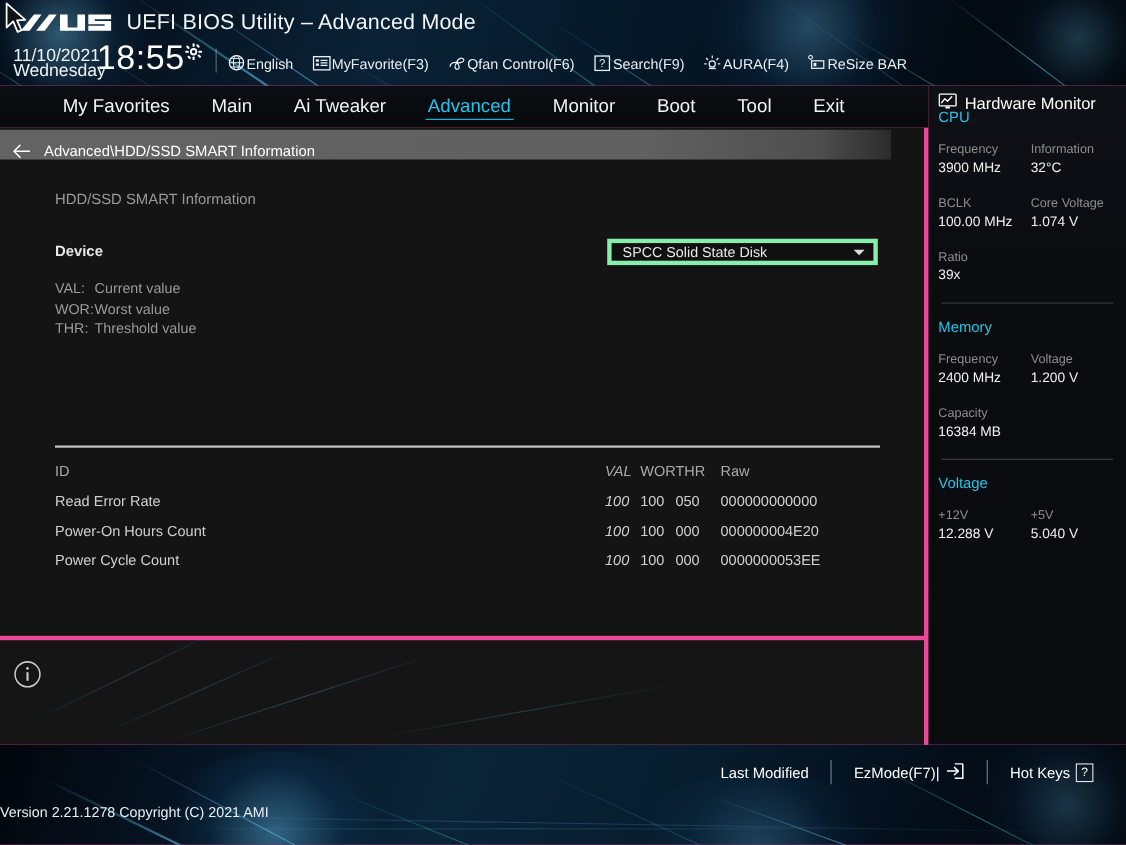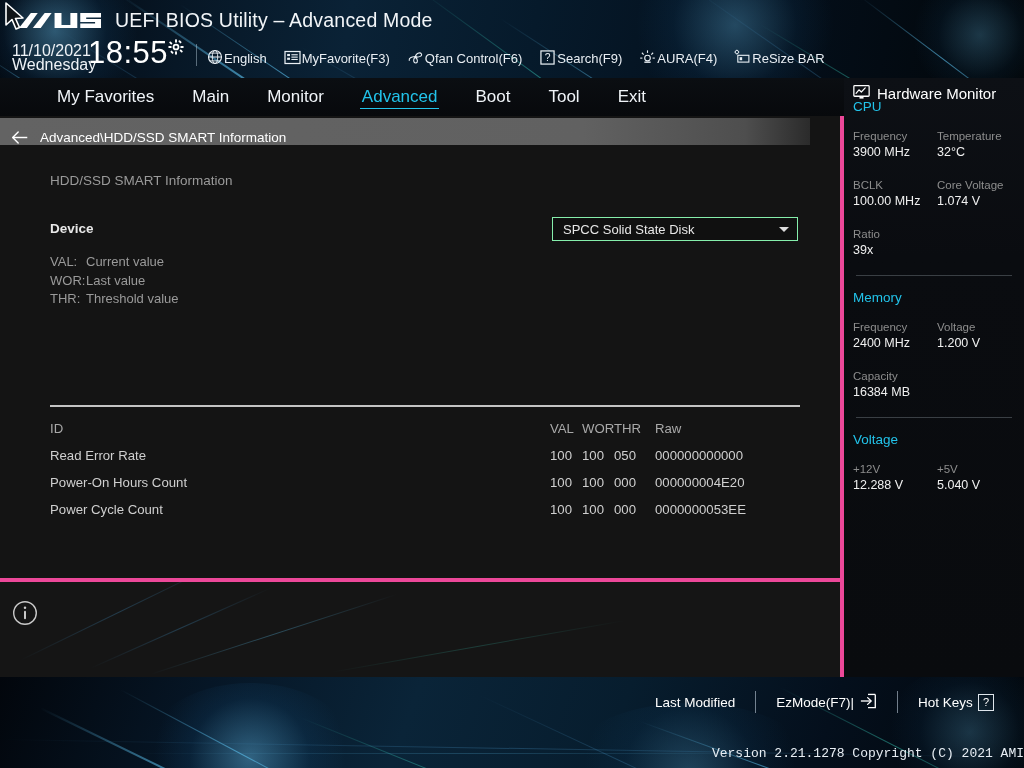--- a/index.html
+++ b/index.html
@@ -55,35 +55,35 @@
   .crumbbar { position: absolute; left: 0; top: 2px; width: 810px; height: 27px;
               background: linear-gradient(90deg, #636363 0%, #616161 72%, #4e4e4e 92%, #2b2b2b 100%);
               display: flex; align-items: flex-end; }
   .crumb-back { width: 40px; display: flex; align-items: center; justify-content: center; }
   .crumb-text { font-size: 13.5px; color: #ffffff; white-space: nowrap; }
 
   .page-label { position: absolute; left: 50px; top: 57px; font-size: 13.5px; color: #9a9a9a; }
   .device-row { position: absolute; left: 50px; top: 104px; width: 750px; height: 26px; }
   .device-label { position: absolute; left: 0; top: 1px; font-size: 13.5px; color: #e8e8e8; font-weight: bold; }
   .device-select { position: absolute; left: 502px; top: -3px; width: 246px; height: 24px;
-                   border: 1px solid #86efac; background: #101010; display: flex; align-items: center; }
+                   border: 4px solid #86efac; background: #101010; display: flex; align-items: center; }
   .device-select .val { flex: 1; padding-left: 10px; font-size: 13px; color: #e7e7e7; white-space: nowrap; }
   .device-select .chev { width: 26px; display: flex; align-items: center; justify-content: center; }
   .tri-down { width: 0; height: 0; border-left: 5px solid transparent; border-right: 5px solid transparent; border-top: 5px solid #dcdcdc; }
 
   .legend { position: absolute; left: 50px; top: 137px; font-size: 13px; color: #9a9a9a; line-height: 18.6px; }
   .legend .k { display: inline-block; width: 36px; }
 
   .divider { position: absolute; left: 50px; top: 289px; width: 750px; height: 1.5px; background: #c4c4c4; }
 
   .table { position: absolute; left: 50px; top: 299px; width: 750px; font-size: 13.2px; }
   .trow { position: relative; height: 27px; line-height: 27px; color: #cfcfcf; }
   .trow.head { color: #a9a9a9; height: 27px; }
   .c-id { position: absolute; left: 0; white-space: nowrap; }
-  .c-val { position: absolute; left: 500px; width: 30px; text-align: left; }
+  .c-val { position: absolute; left: 500px; width: 30px; text-align: left; font-style: italic; }
   .c-wor { position: absolute; left: 532px; width: 30px; text-align: left; }
   .c-thr { position: absolute; left: 564px; width: 30px; text-align: left; }
   .c-raw { position: absolute; left: 605px; white-space: nowrap; }
 
   
   .helppanel { position: absolute; left: 0; top: 582px; width: 840px; height: 95px; background: #151515; overflow: hidden; }
   .info-icon { position: absolute; left: 12px; top: 18px; width: 26px; height: 26px; }
 
   
   .hwmon { position: absolute; left: 844px; top: 78px; width: 180px; height: 599px;
@@ -97,21 +97,21 @@
   .hw-k { font-size: 11.5px; color: #8d8d8d; line-height: 16px; }
   .hw-v { font-size: 12.5px; color: #f0f0f0; line-height: 17px; }
   .hw-rule { height: 1px; background: #3a3f44; margin: 4px 12px 14px 12px; }
 
   
   .footer { position: absolute; left: 0; top: 677px; width: 1024px; height: 105px; overflow: hidden; }
   .foot-actions { position: absolute; right: 10px; top: 12px; display: flex; align-items: center; height: 26px; }
   .foot-btn { display: flex; align-items: center; gap: 5px; color: #ffffff; font-size: 13.5px; padding: 0 20px; white-space: nowrap; }
   .foot-div { width: 1px; height: 22px; background: rgba(205,220,235,.55); }
   .key-box { border: 1px solid #dfe6ec; font-size: 11px; line-height: 13px; padding: 1px 4px; color: #fff; }
-  .version { position: absolute; left: 0; right: 0; top: 69px; text-align: right; font-size: 13px; color: #e8eef4; font-family: Liberation Mono, monospace; }
+  .version { position: absolute; left: 0; right: 0; top: 54px; text-align: left; font-size: 13px; color: #e8eef4; }
 </style>
 </head>
 <body>
 
 <div id="app">
 
   <div class="header">
     <div class="bg-art">
       <div class="band" style="top:0;height:78px;"></div>
       <div class="glow" style="left:-40px;top:-34px;width:190px;height:130px;"></div>
@@ -254,22 +254,23 @@
         </div>
 
       </div>
     </div>
   </div>
 
   <div class="navbar">
     <div class="navtabs">
       <div class="navtab">My Favorites</div>
       <div class="navtab">Main</div>
+      <div class="navtab">Ai Tweaker</div>
+      <div class="navtab active">Advanced</div>
       <div class="navtab">Monitor</div>
-      <div class="navtab active">Advanced</div>
       <div class="navtab">Boot</div>
       <div class="navtab">Tool</div>
       <div class="navtab">Exit</div>
     </div>
   </div>
 
   <div class="content">
 
     <div class="crumbbar">
       <div class="crumb-back">
@@ -291,21 +292,21 @@
             <div class="tri-down"></div>
           </div>
       </div>
     </div>
 
     <div class="legend">
       <div>
         <span class="k">VAL:</span><span>Current value</span>
       </div>
       <div>
-        <span class="k">WOR:</span><span>Last value</span>
+        <span class="k">WOR:</span><span>Worst value</span>
       </div>
       <div>
         <span class="k">THR:</span><span>Threshold value</span>
       </div>
     </div>
 
     <div class="divider"></div>
 
     <div class="table">
       <div class="trow head">
@@ -369,21 +370,21 @@
 
     <div class="hw-body">
 
       <div class="hw-sect-title">CPU</div>
       <div class="hw-grid">
         <div class="hw-cell">
           <div class="hw-k">Frequency</div>
           <div class="hw-v">3900 MHz</div>
         </div>
         <div class="hw-cell">
-          <div class="hw-k">Temperature</div>
+          <div class="hw-k">Information</div>
           <div class="hw-v">32°C</div>
         </div>
       </div>
       <div class="hw-grid">
         <div class="hw-cell">
           <div class="hw-k">BCLK</div>
           <div class="hw-v">100.00 MHz</div>
         </div>
         <div class="hw-cell">
           <div class="hw-k">Core Voltage</div>

